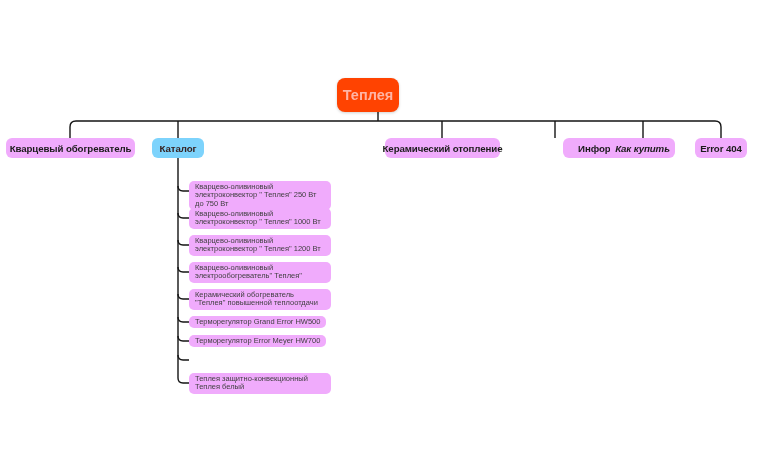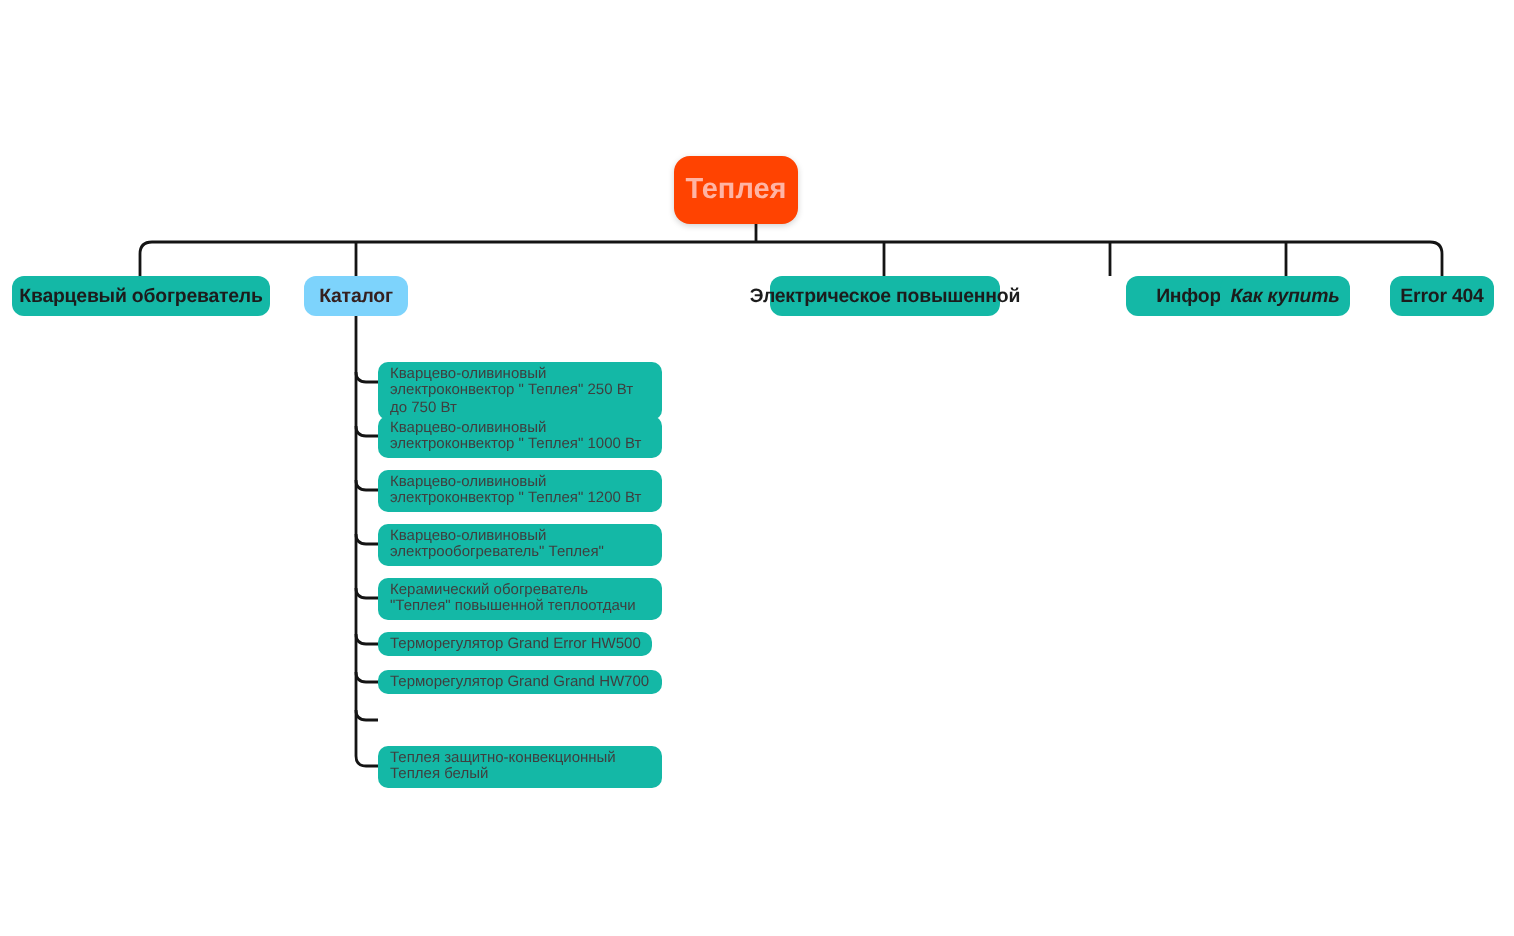--- a/index.html
+++ b/index.html
@@ -9,21 +9,21 @@
     background:#ffffff;
     font-family:"Liberation Sans", sans-serif;
     overflow:hidden;
   }
   .canvas svg{position:absolute;left:0;top:0;}
   .canvas svg path{fill:none;stroke:#141414;stroke-width:1.4;}
   .node{
     position:absolute;
     box-sizing:border-box;
     display:flex;align-items:center;justify-content:center;
-    background:#14b8a6;
+    background:#f0abfc;
     color:#1c1c1c;
     border-radius:6px;
     white-space:nowrap;
     cursor:default;
   }
   .root{
     left:337px;top:78px;width:62px;height:34px;
     background:#ff4301;color:#ffb4a4;
     font-size:14.5px;font-weight:600;
     border-radius:8px;
@@ -80,27 +80,27 @@
     <path d="M178 294 Q178 299 183 299 H189"></path>
     <path d="M178 317 Q178 322 183 322 H189"></path>
     <path d="M178 336 Q178 341 183 341 H189"></path>
     <path d="M178 355 Q178 360 183 360 H189"></path>
   </svg>
 
   <div class="node root">Теплея</div>
 
   <div class="node lvl1 p0">Кварцевый обогреватель</div>
   <div class="node lvl1 p1">Каталог</div>
-  <div class="node lvl1 p2">Электрическое повышенной</div>
+  <div class="node lvl1 p2">Керамический отопление</div>
   <div class="node lvl1 p3">Информация</div>
   <div class="node lvl1 p4">Как купить</div>
   <div class="node lvl1 p5">Error 404</div>
 
   <div class="node leaf l0">Кварцево-оливиновый электроконвектор " Теплея" 250 Вт до 750 Вт</div>
   <div class="node leaf l1">Кварцево-оливиновый электроконвектор " Теплея" 1000 Вт</div>
   <div class="node leaf l2">Кварцево-оливиновый электроконвектор " Теплея" 1200 Вт</div>
   <div class="node leaf l3">Кварцево-оливиновый электрообогреватель" Теплея"</div>
   <div class="node leaf l4">Керамический обогреватель "Теплея" повышенной теплоотдачи</div>
   <div class="node leaf l5">Терморегулятор Grand Error HW500</div>
-  <div class="node leaf l6">Терморегулятор Grand Grand HW700</div>
+  <div class="node leaf l6">Терморегулятор Error Meyer HW700</div>
   <div class="node leaf l8">Теплея защитно-конвекционный Теплея белый</div>
 
 </div>
 
 </body></html>

